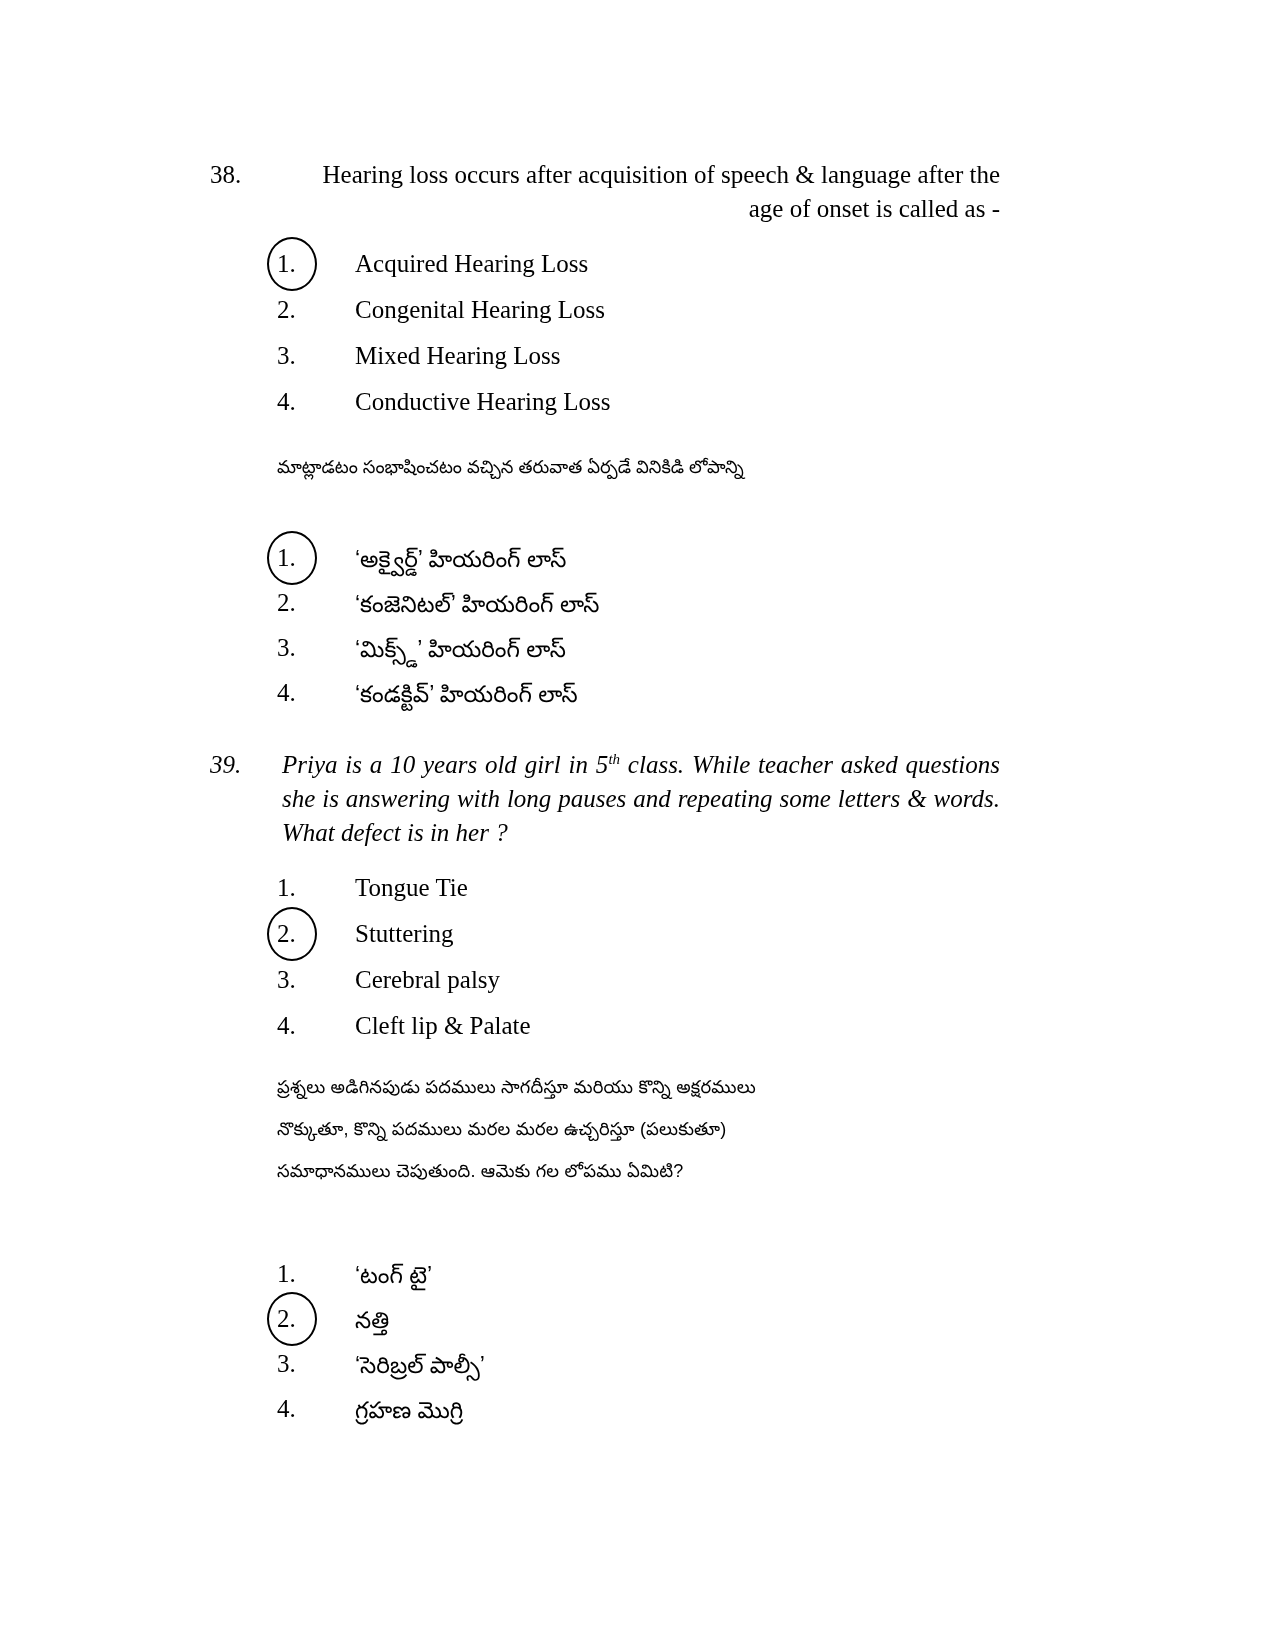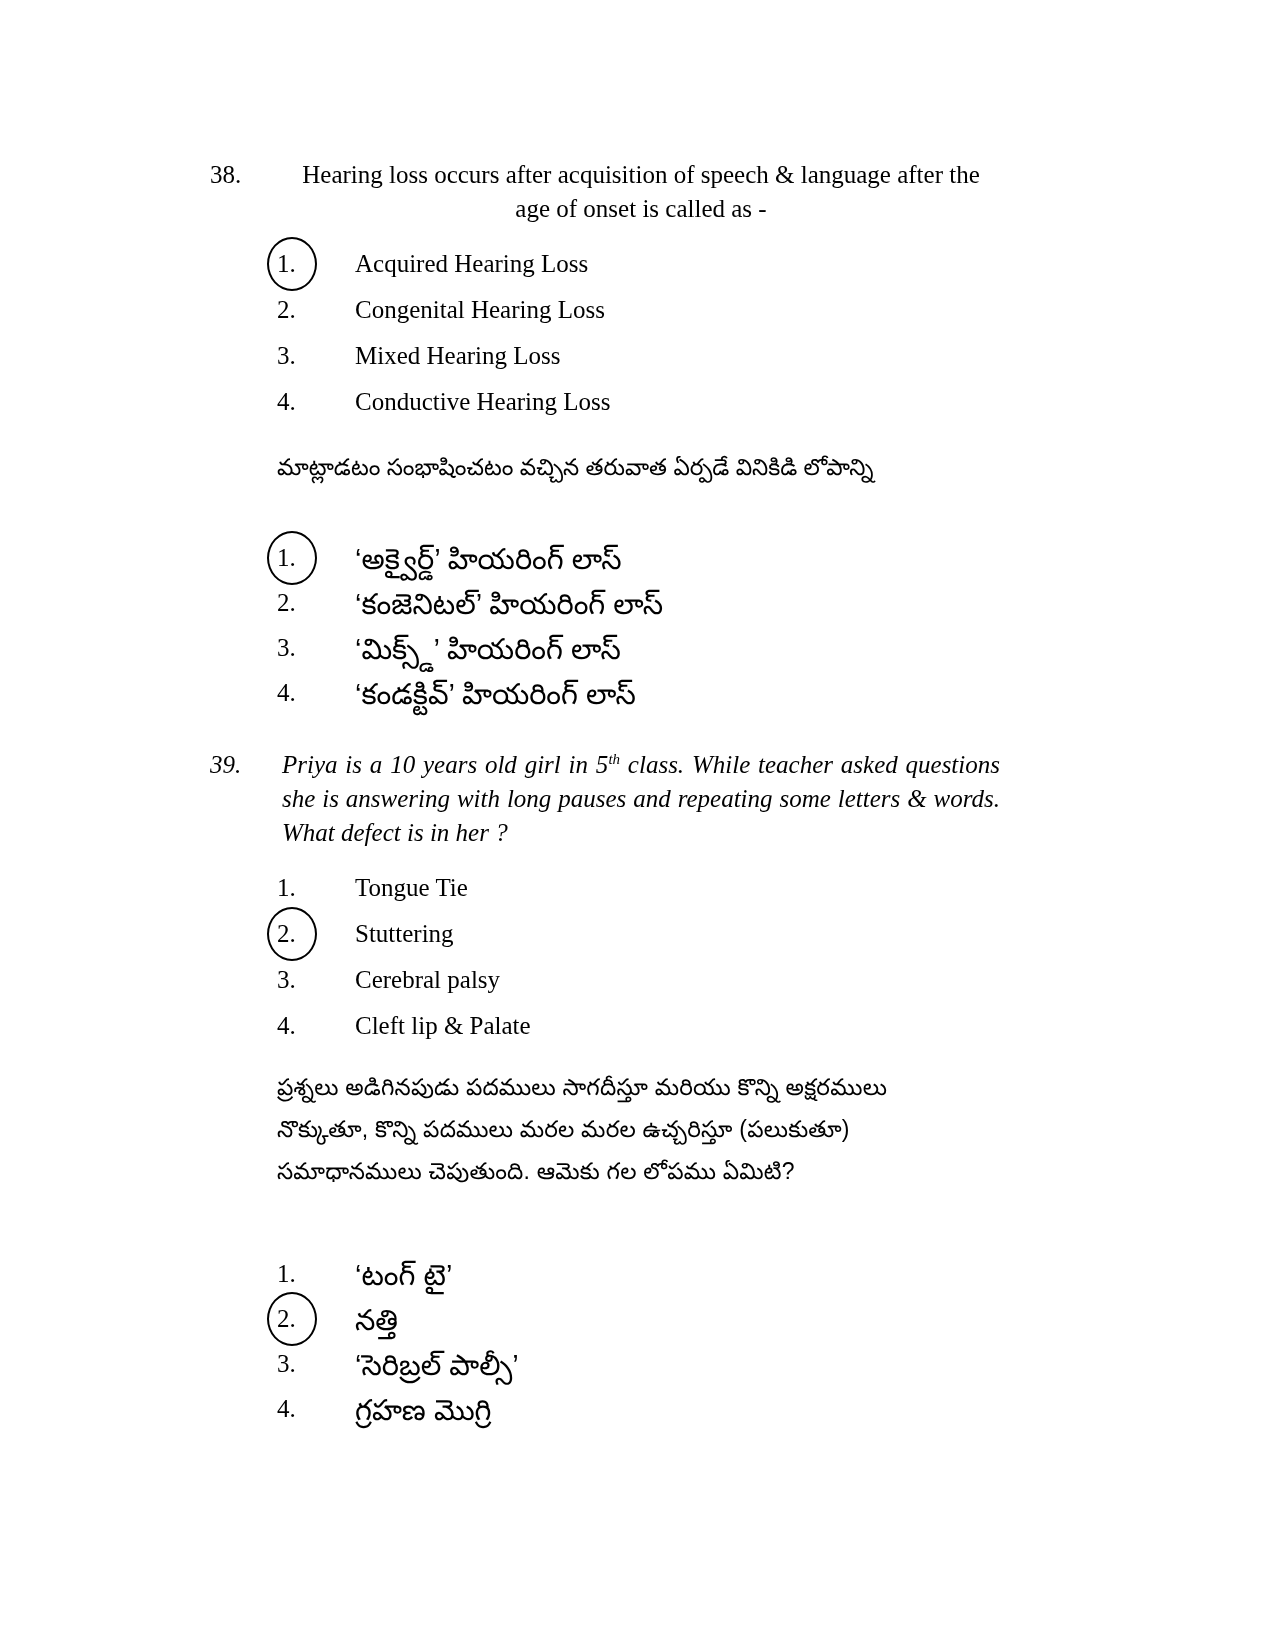--- a/index.html
+++ b/index.html
@@ -42,21 +42,21 @@
     line-height: 34px;
     flex: 0 0 auto;
   }
   .q-stem {
     width: 718px;
     font-size: 25px;
     line-height: 34px;
     text-align: justify;
     flex: 0 0 auto;
   }
-  .q-stem.nojustify { text-align: center; }
+  .q-stem.nojustify { text-align: right; }
 
   sup.ord {
     font-size: 15px;
     vertical-align: super;
     line-height: 0;
   }
 
   
   .options {
     position: absolute;
@@ -79,21 +79,21 @@
     position: relative;
     z-index: 2;
   }
   .opt-text {
     flex: 1 1 auto;
     font-size: 25px;
     line-height: 36px;
   }
   .opt-text.tel {
     font-family: "Liberation Sans", "DejaVu Sans", sans-serif;
-    font-size: 29px;
+    font-size: 23px;
     line-height: 38px;
   }
 
   
   .circle-mark {
     position: absolute;
     left: -10px;
     top: 50%;
     transform: translateY(-50%);
     width: 46px;
@@ -103,21 +103,21 @@
     z-index: 1;
     pointer-events: none;
   }
 
   
   .tel-para {
     position: absolute;
     left: 277px;
     width: 740px;
     font-family: "Liberation Sans", "DejaVu Sans", sans-serif;
-    font-size: 23px;
+    font-size: 18px;
     line-height: 42px;
   }
   .tel-para .tline { white-space: nowrap; }
   .tel-para.spaced .tline { letter-spacing: 0.2px; }
 </style>
 </head>
 <body>
 
 <div class="page">
 

